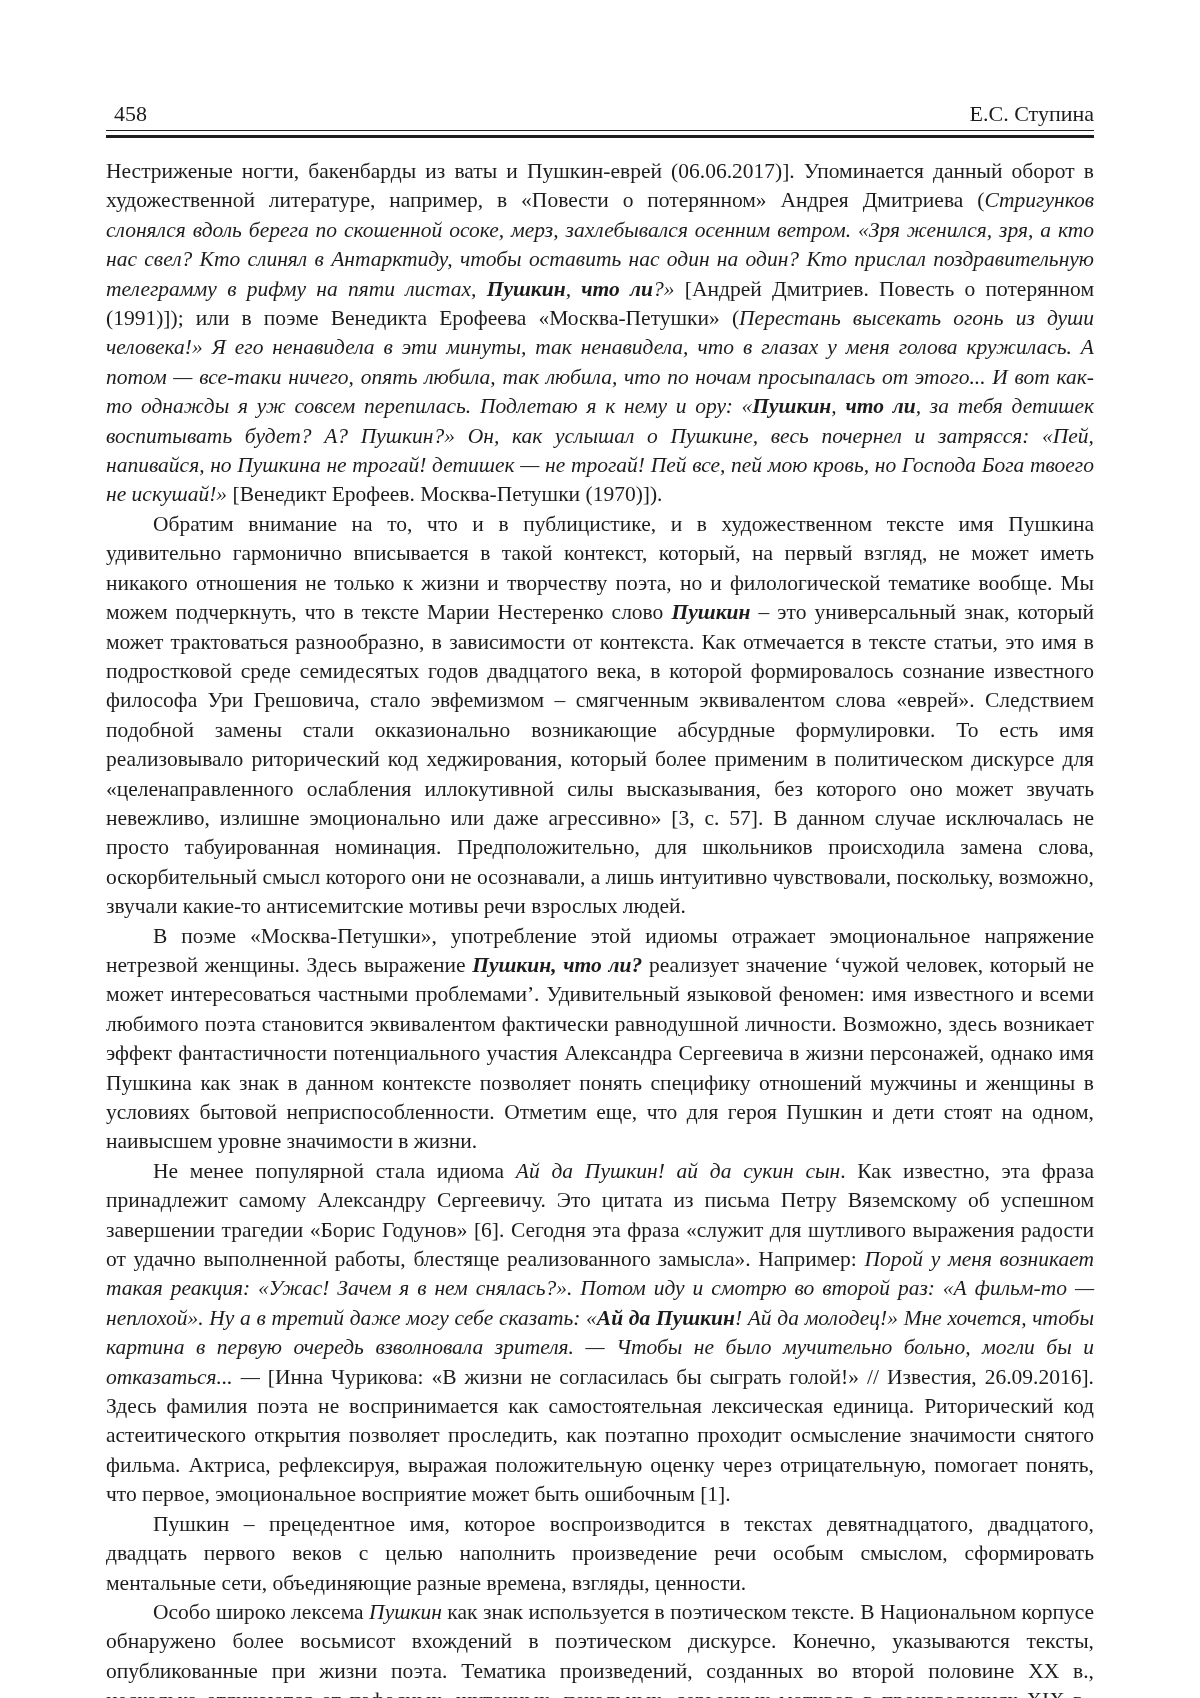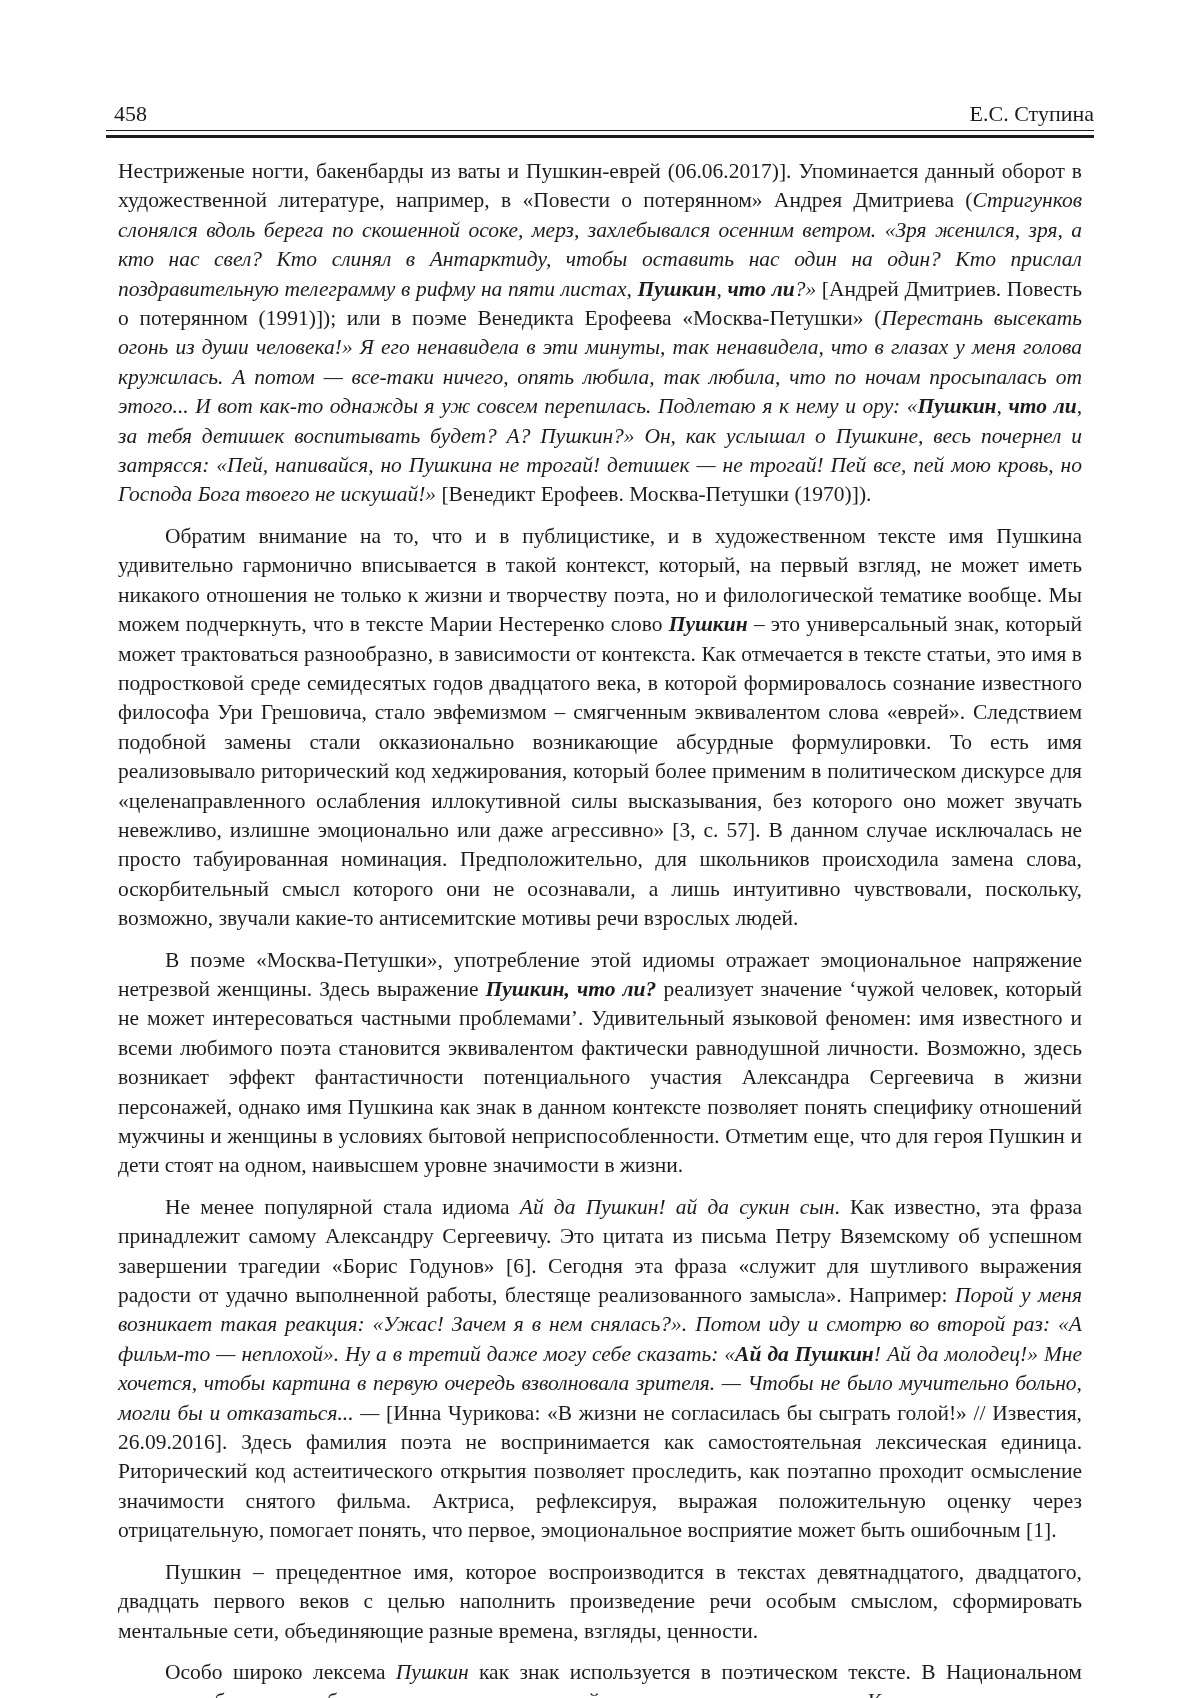--- a/index.html
+++ b/index.html
@@ -57,21 +57,21 @@
     line-height: 27px;
   }
   
   .article-body {
     margin-top: 19px;
     font-size: 21.5px;
     line-height: 29.4px;
     text-align: justify;
   }
   .article-body p {
-    margin: 12px;
+    margin: 0;
     padding: 0;
   }
   .article-body p.indent {
     text-indent: 47px;
   }
   .i  { font-style: italic; }
   .bi { font-style: italic; font-weight: bold; }
 </style>
 </head>
 <body>

